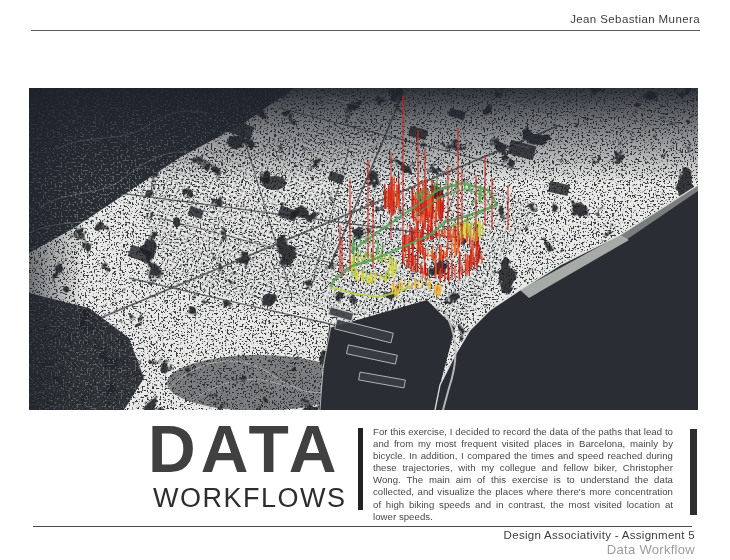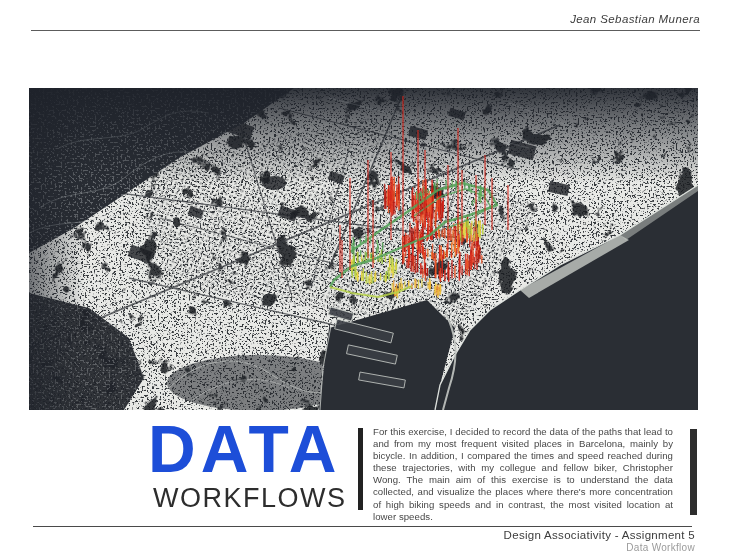--- a/index.html
+++ b/index.html
@@ -4,32 +4,31 @@
 <style>
   html,body { margin:0; padding:0; }
   body {
     width:730px; height:560px; background:#ffffff; position:relative;
     overflow:hidden; font-family:"Liberation Sans", sans-serif;
     -webkit-font-smoothing:antialiased;
   }
   .author {
     position:absolute; top:13px; right:30px; font-size:11.5px; color:#3c3c3c;
     letter-spacing:0.4px;
-    font-style:italic;
   }
   .header-rule {
     position:absolute; top:30px; left:31px; width:669px; height:0;
     border-top:1.6px solid #5c5c5c;
   }
   .map-wrap { position:absolute; left:29px; top:88px; width:669px; height:322px; }
   .map-wrap svg { display:block; }
 
   .title-data {
     position:absolute; left:148px; top:416px; font-size:66px; font-weight:700;
-    color:#1d4ed8; letter-spacing:5px; line-height:1; white-space:nowrap;
+    color:#404040; letter-spacing:5px; line-height:1; white-space:nowrap;
   }
   .title-workflows {
     position:absolute; left:153px; top:485px; font-size:27px; font-weight:400;
     color:#2d2d2d; letter-spacing:1.5px; line-height:1; white-space:nowrap;
   }
   .divider-bar {
     position:absolute; left:358px; top:428px; width:5px; height:82px; background:#222222;
   }
   .paragraph {
     position:absolute; left:373px; top:426px; width:300px; font-size:9.6px;
@@ -40,21 +39,21 @@
   }
   .footer-rule {
     position:absolute; top:526px; left:33px; width:659px; height:0;
     border-top:1.6px solid #4a4a4a;
   }
   .footer-course {
     position:absolute; top:529px; right:35px; font-size:11.5px; color:#3c3c3c;
     letter-spacing:0.3px;
   }
   .footer-subtitle {
-    position:absolute; top:542px; right:35px; font-size:10px; color:#9b9b9b;
+    position:absolute; top:542px; right:35px; font-size:13px; color:#9b9b9b;
     letter-spacing:0.3px;
   }
 </style>
 </head>
 <body>
 
 <div class="author">Jean Sebastian Munera</div>
 <div class="header-rule"></div>
 
 <div class="map-wrap">

